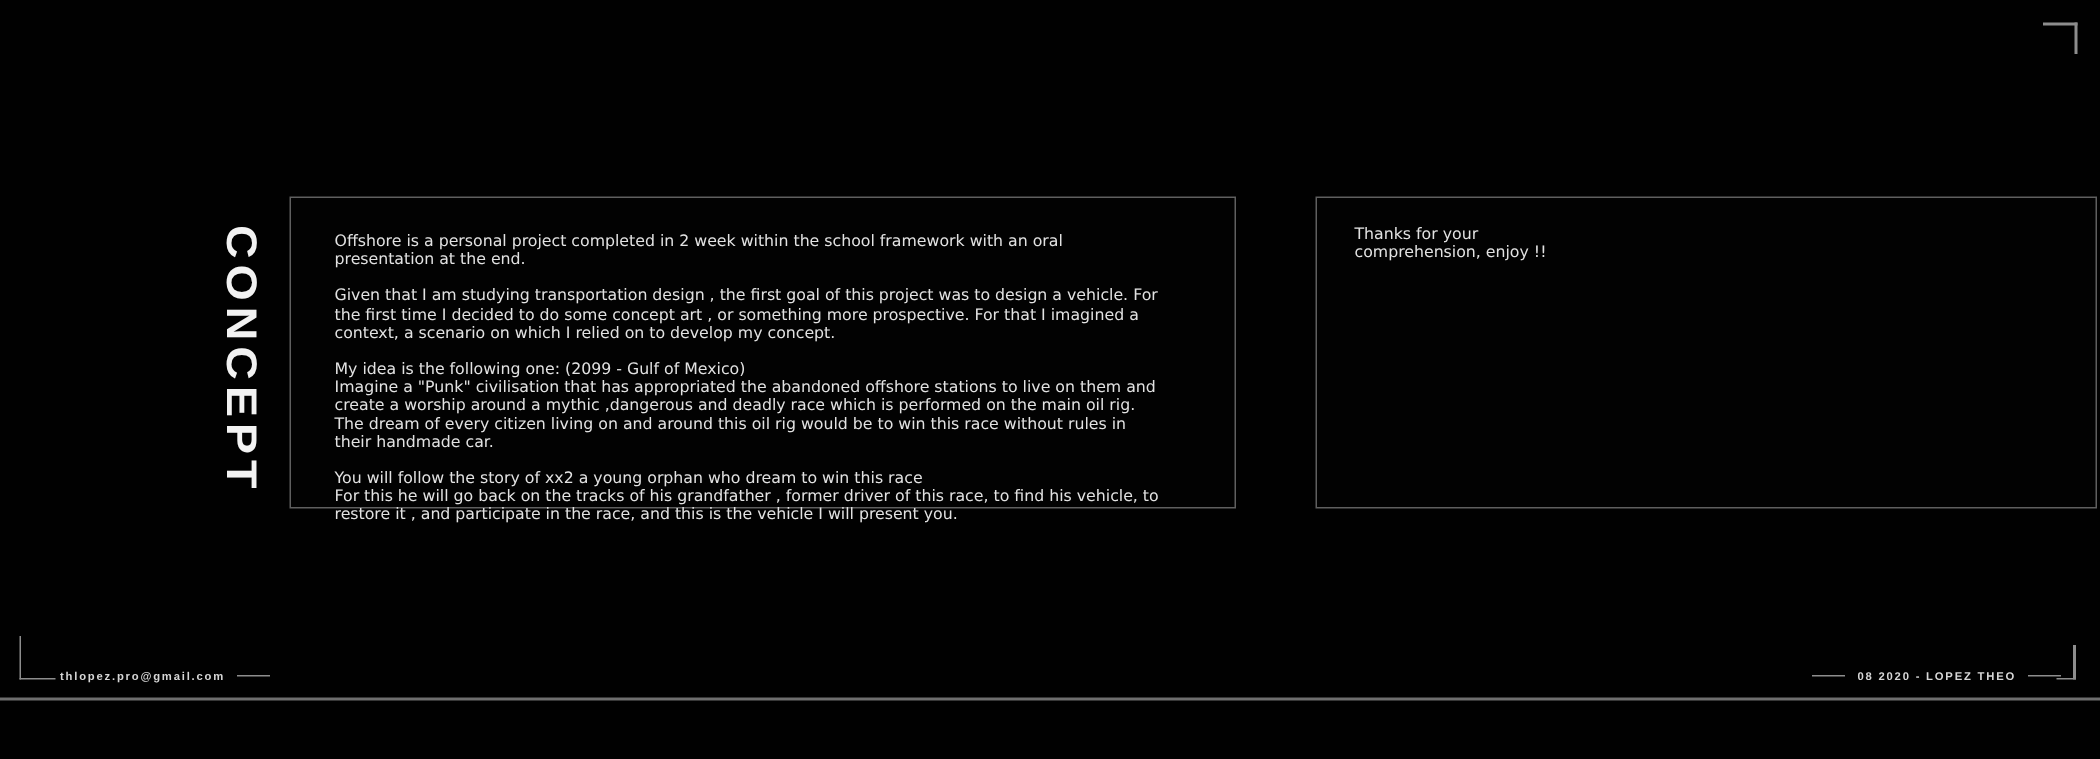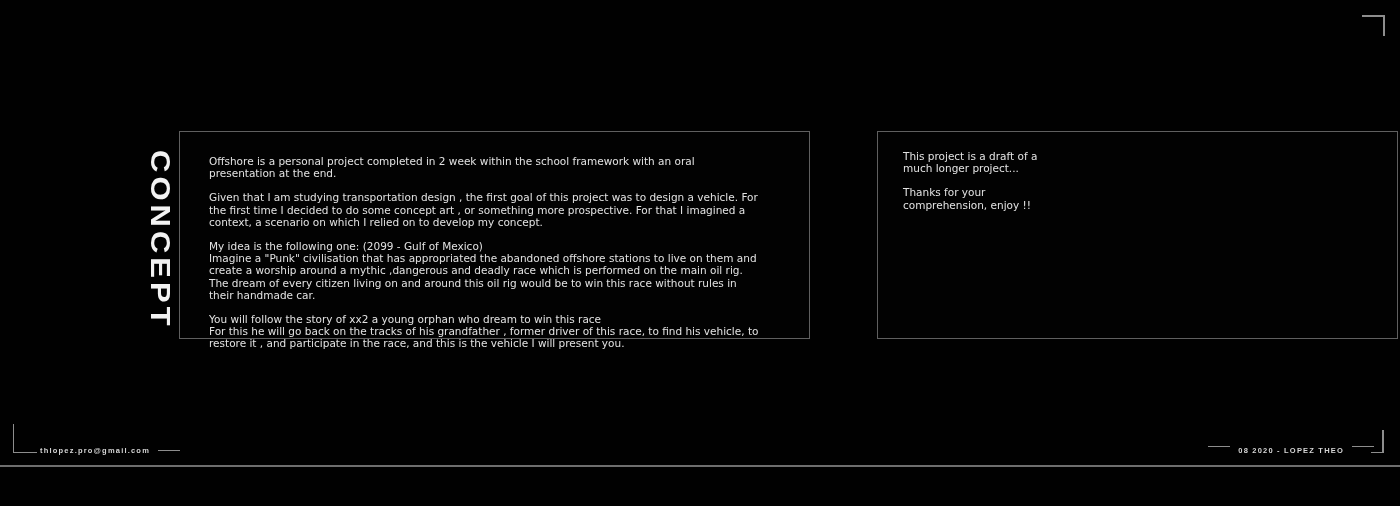--- a/index.html
+++ b/index.html
@@ -33,21 +33,21 @@
   }
 
   
   .text-box {
     position: absolute;
     border: 1px solid #5f5f5f;
     background: #020202;
     color: #dcdcdc;
   }
   .main-box {
-    left: 179px; top: 131px;
+    left: 193px; top: 131px;
     width: 631px; height: 208px;
     padding: 23px 46px 0 29px;
   }
   .side-box {
     left: 877px; top: 131px;
     width: 521px; height: 208px;
     padding: 18px 0 0 25px;
   }
   .side-box .col { width: 138px; }
 
@@ -90,21 +90,21 @@
     border-top: 2px solid #6e6e6e;
   }
   .footer-left {
     position: absolute;
     left: 40px; top: 446px;
     display: flex; align-items: center; gap: 8px;
   }
   .footer-right {
     position: absolute;
     right: 26px; top: 446px;
-    display: flex; align-items: flex-start; gap: 8px;
+    display: flex; align-items: center; gap: 8px;
   }
   .footer-text {
     font-family: Liberation Sans, sans-serif;
     font-weight: 700;
     font-size: 7.5px;
     letter-spacing: 1.2px;
     color: #d6d6d6;
     white-space: nowrap;
   }
   .dash {
@@ -124,21 +124,20 @@
     <p class="para">Given that I am studying transportation design , the first goal of this project was to design a vehicle. For the first time I decided to do some concept art , or something more prospective. For that I imagined a context, a scenario on which I relied on to develop my concept.</p>
     <p class="para gap-large">My idea is the following one: (2099 - Gulf of Mexico)
 Imagine a "Punk" civilisation that has appropriated the abandoned  offshore stations to live on them and create a worship around a mythic ,dangerous and deadly race which is performed on the main oil rig.
 The dream of every citizen living on and around this oil rig would be to win this race without rules in their handmade car.</p>
     <p class="para">You will follow the story of xx2 a young orphan who dream to win this race
 For this he will go back on the tracks of his grandfather , former driver of this race, to find his vehicle, to restore it , and participate in the race, and this is the vehicle I will present you.</p>
   </div>
 
   <div class="text-box side-box">
     <div class="col">
-      <p class="para">This project is a draft of a much longer project...</p>
       <p class="para">Thanks for your comprehension, enjoy !!</p>
     </div>
   </div>
 
   <div class="bracket bracket-top-right"></div>
   <div class="bracket bracket-bottom-left"></div>
   <div class="bracket bracket-bottom-right"></div>
 
   <div class="footer-rule"></div>
 

